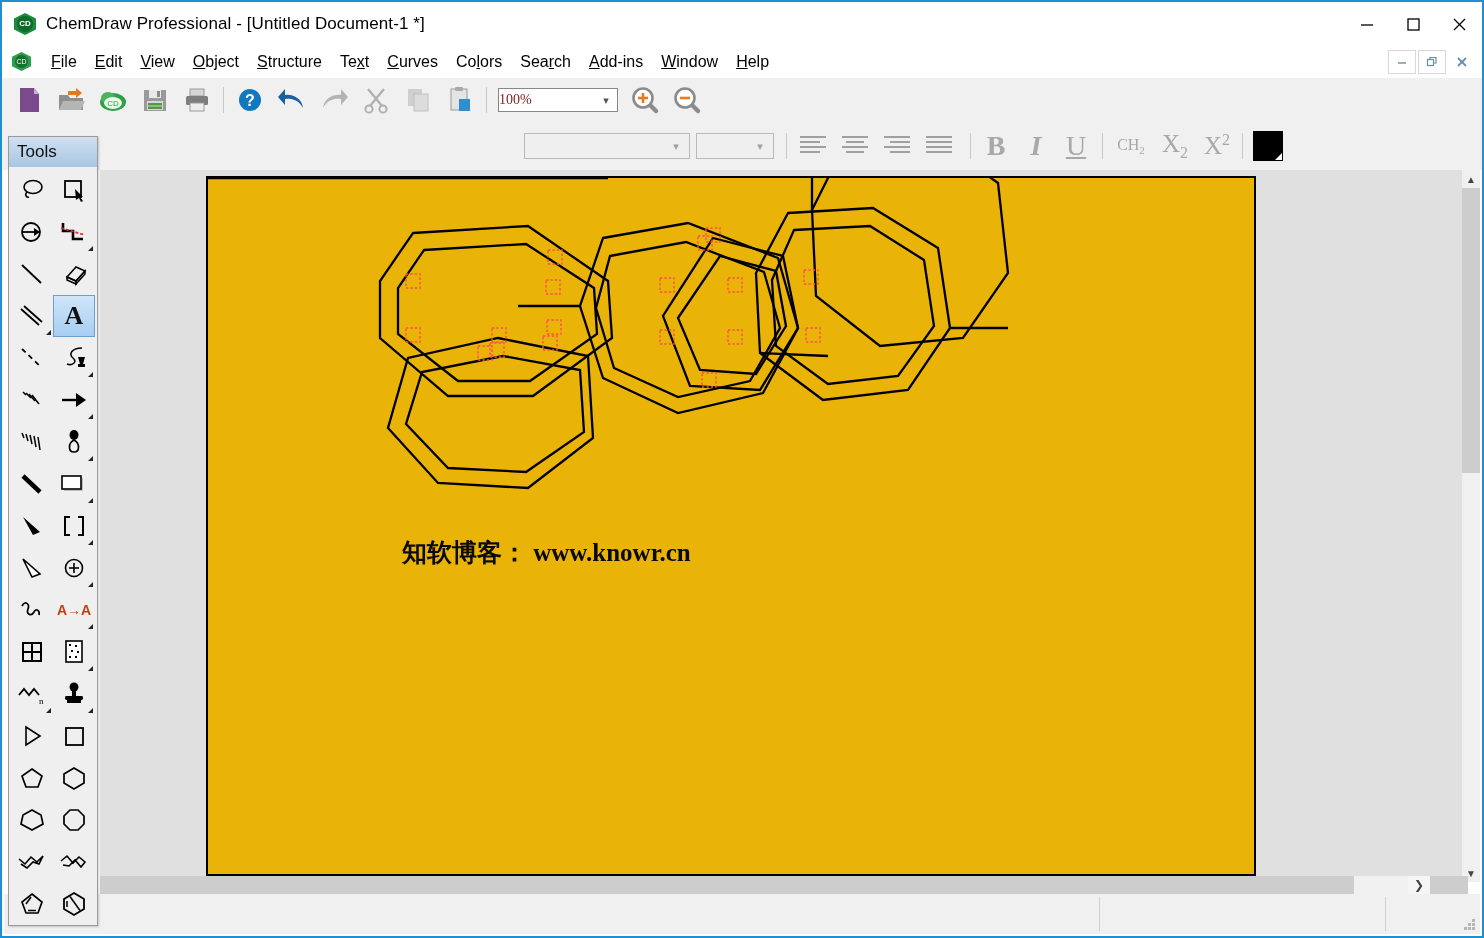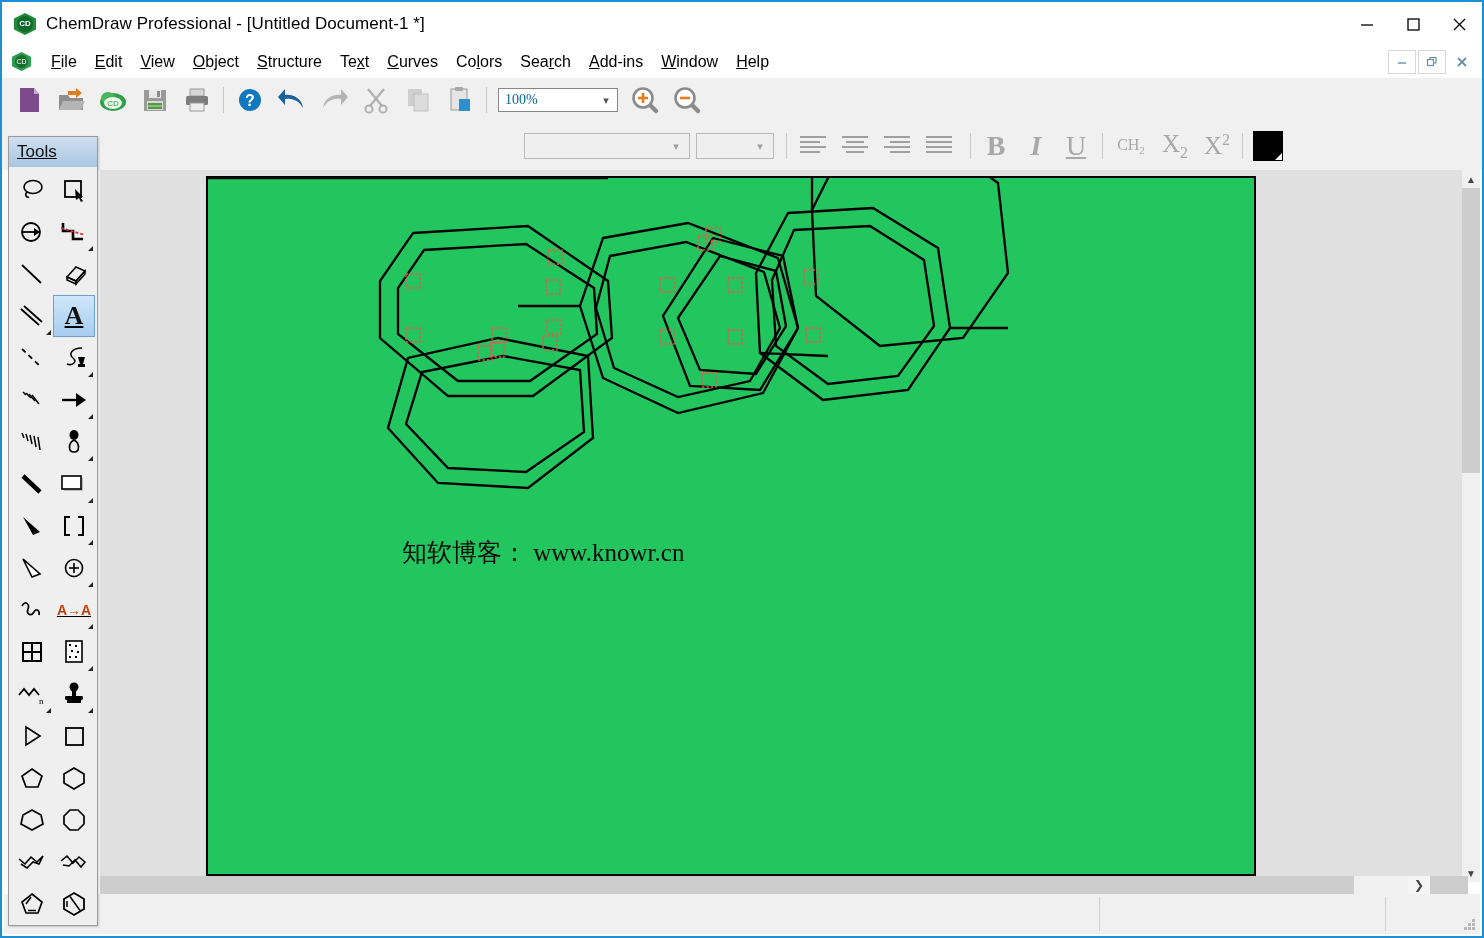--- a/index.html
+++ b/index.html
@@ -71,21 +71,21 @@
     position:absolute; left:0; top:76px; width:1480px; height:44px;
     background:#f0f0f0; display:flex; align-items:center;
   }
   .tb-btn { width:42px; height:42px; display:flex; align-items:center; justify-content:center; }
   .tb-sep { width:1px; height:26px; background:#c8c8c8; margin:0 5px; }
   .zoom-combo {
     width:120px; height:24px; border:1px solid #888; background:#fff;
     display:flex; align-items:center; margin-left:6px; font-size:14px;
     font-family:"Liberation Serif", serif;
   }
-  .zoom-combo span { padding-left:6px; flex:1; color:#0369a1; }
+  .zoom-combo span { padding-left:0; flex:1; color:#7f1d1d; }
   .zoom-combo .arrow { width:22px; text-align:center; color:#555; font-size:11px; }
 
   
   .toolbar2 {
     position:absolute; left:0; top:120px; width:1480px; height:48px;
     background:#f0f0f0; display:flex; align-items:center;
   }
   .font-combo {
     height:26px; border:1px solid #b9b9b9; background:#efefef; display:flex; align-items:center;
   }
@@ -102,21 +102,20 @@
   .swatch:after {
     content:""; position:absolute; right:0; bottom:0;
     border-left:7px solid transparent; border-bottom:7px solid #fff;
   }
 
   
   .tools {
     position:absolute; left:6px; top:134px; width:90px; height:790px;
     background:#efefef; border:1px solid #9a9a9a; z-index:40;
     box-shadow:1px 1px 2px rgba(0,0,0,.18);
-    text-decoration:underline;
   }
   .tools-hdr {
     height:30px; background:linear-gradient(to bottom,#cfe0f0 0%,#a9c6e2 100%);
     display:flex; align-items:center; padding-left:8px; font-size:17px; color:#111;
   }
   .tools-grid { display:flex; flex-wrap:wrap; padding:2px 0 0 2px; }
   .tcell {
     width:42px; height:42px; display:flex; align-items:center; justify-content:center;
     position:relative;
   }
@@ -129,21 +128,21 @@
     border-left:5px solid transparent; border-bottom:5px solid #222;
   }
 
   
   .docarea {
     position:absolute; left:98px; top:168px; width:1368px; height:712px;
     background:#e0e0e0; overflow:hidden;
   }
   .page {
     position:absolute; left:106px; top:6px; width:1050px; height:700px;
-    background:#22c55e; border:2px solid #000; overflow:hidden;
+    background:#eab308; border:2px solid #000; overflow:hidden;font-weight:bold;
   }
   .wm {
     position:absolute; left:194px; top:358px; font-family:"Liberation Serif", serif;
     font-size:25px; color:#0a0a0a; white-space:nowrap;
   }
 
   
   .vscroll {
     position:absolute; right:2px; top:168px; width:18px; height:712px; background:#f0f0f0;
   }

